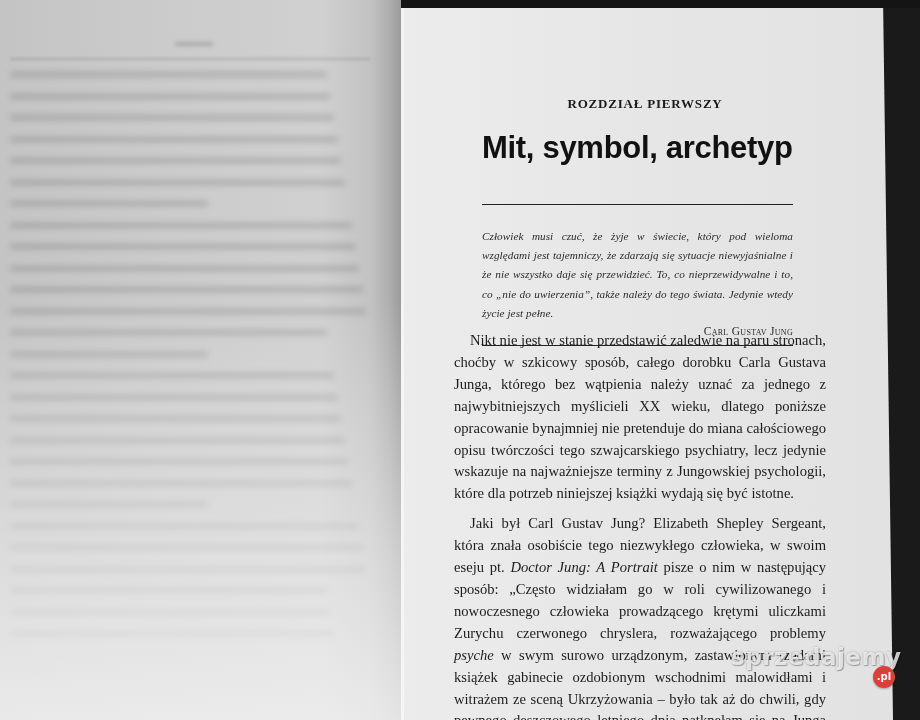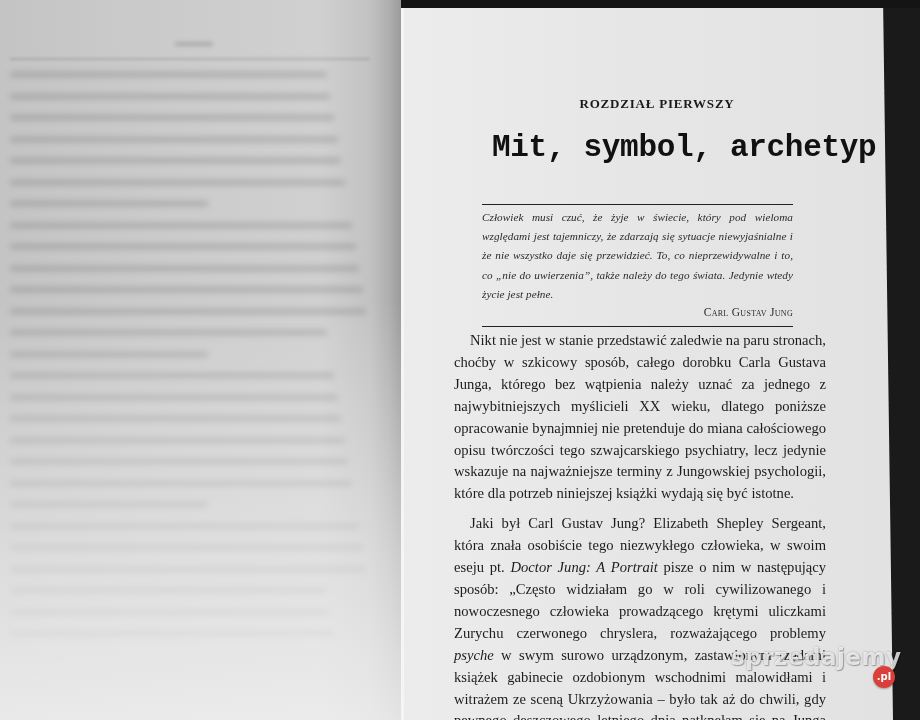--- a/index.html
+++ b/index.html
@@ -29,35 +29,35 @@
       position: absolute; left: 401px; top: 8px; width: 492px; height: 712px;
       background: linear-gradient(90deg, #ececec 0%, #e6e6e6 50%, #e2e2e2 100%);
       clip-path: polygon(0 0, 98% 0, 100% 100%, 0 100%);
     }
     .right-page .edge-strip {
       position: absolute; left: 0; top: 0; width: 3px; height: 100%; background: #f5f5f5;
     }
     .chapter-label {
       position: absolute; left: 0; top: 88px; width: 100%;
       text-align: center; font-size: 13px; font-weight: bold; letter-spacing: 0.8px;
-      color: #1a1a1a; padding-left: 12px;
+      color: #1a1a1a; padding-left: 0;
     }
     .chapter-label span { position: relative; left: -2px; }
     .chapter-title {
-      position: absolute; left: 91px; top: 122px;
-      font-family: Liberation Mono, monospace;
+      position: absolute; left: 81px; top: 122px;
+      font-family: Liberation Sans, sans-serif;
       font-size: 31px; font-weight: bold; color: #111; letter-spacing: -0.3px;
     }
     .quote-block {
       position: absolute; left: 81px; top: 196px; width: 311px;
     }
     .quote-rule { height: 0; border-top: 1.5px solid #222; }
     .quote-text {
       font-style: italic; font-size: 11.2px; line-height: 19.2px; color: #2a2a2a;
-      text-align: justify; margin-top: 3px; letter-spacing: 0.05px;
+      text-align: justify; margin-top: 22px; letter-spacing: 0.05px;
     }
     .quote-author {
       text-align: right; font-variant: small-caps; font-size: 11.5px; color: #2a2a2a;
       line-height: 16px; margin-bottom: 6px; letter-spacing: 0.3px;
     }
     .body-text {
       position: absolute; left: 45px; top: 314px; width: 388px;
       font-size: 14.6px; line-height: 21.9px; color: #1c1c1c; text-align: justify;
     }
     .body-text p { margin: 8px; text-indent: 16px; }

